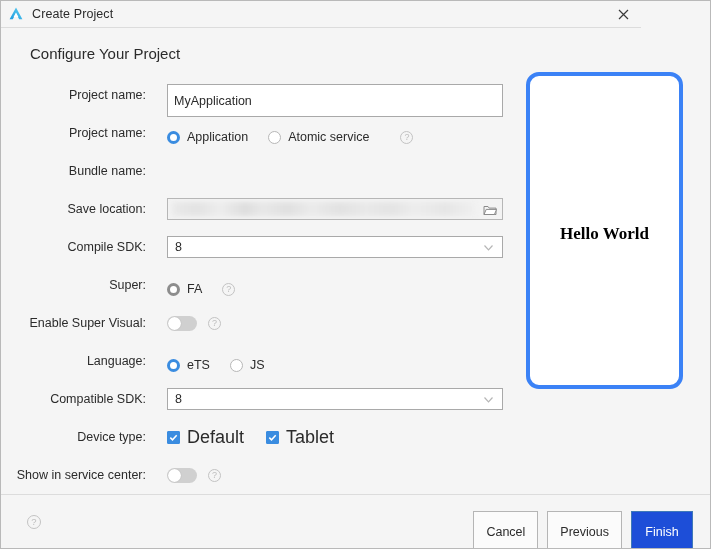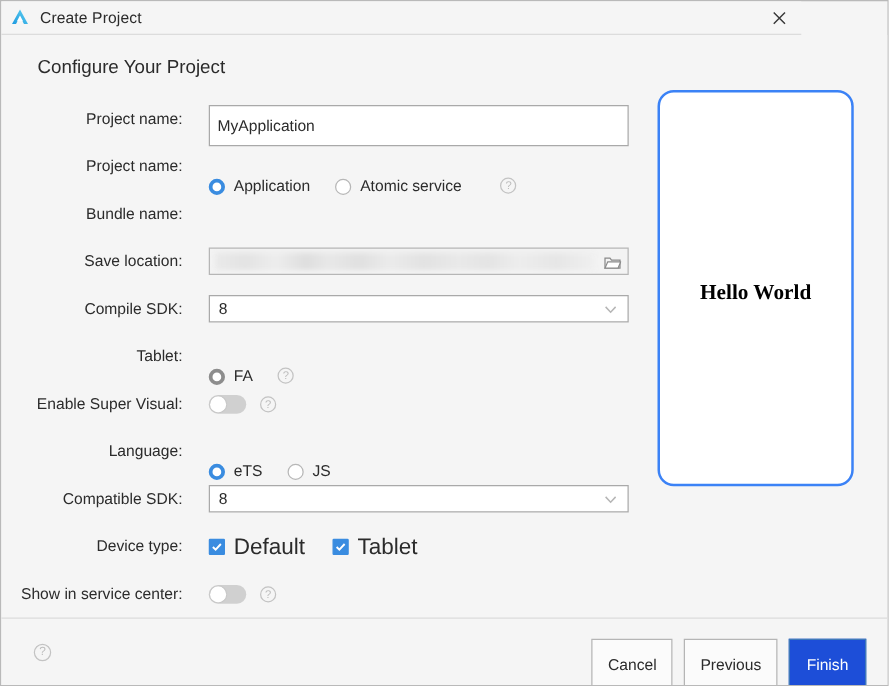--- a/index.html
+++ b/index.html
@@ -154,21 +154,21 @@
     left: 7px; top: 0;
     line-height: 20px;
   }
   .combo-arrow {
     position: absolute;
     right: 8px; top: 5px;
     width: 11px; height: 11px;
   }
 
   
-  .radio-group { display: flex; align-items: flex-start; height: 22px; margin-top: 20px; }
+  .radio-group { display: flex; align-items: flex-end; height: 22px; }
   .radio-item {
     display: flex; align-items: center;
     margin-right: 20px;
     font-size: 12.5px;
     color: #2b2b2b;
   }
   .radio {
     width: 13px; height: 13px;
     border-radius: 50%;
     box-sizing: border-box;
@@ -240,21 +240,21 @@
     font-family: "Liberation Sans", sans-serif;
   }
 
   
   .preview {
     position: absolute;
     left: 525px; top: 44px;
     width: 157px;
     height: 317px;
     box-sizing: border-box;
-    border: 2px solid #3b82f6;
+    border: 4px solid #3b82f6;
     border-radius: 13px;
     background: #ffffff;
     display: flex;
     align-items: center;
     justify-content: center;
   }
   .preview-text {
     font-family: "Liberation Serif", serif;
     font-weight: bold;
     font-size: 17px;
@@ -389,21 +389,21 @@
           <div class="combo">
             <span class="combo-value">8</span>
             <svg class="combo-arrow" viewBox="0 0 11 11">
               <path d="M1.5 3.5 L5.5 7.8 L9.5 3.5" fill="none" stroke="#b6b6b6" stroke-width="1.2"></path>
             </svg>
           </div>
         </div>
       </div>
 
       <div class="row">
-        <div class="label">Tablet:</div>
+        <div class="label">Super:</div>
         <div class="field">
           <div class="radio-group">
             <div class="radio-item">
               <span class="radio on-disabled"></span>
               <span>FA</span>
             </div>
             <span class="help" style="margin-left:0">?</span>
           </div>
         </div>
       </div>

